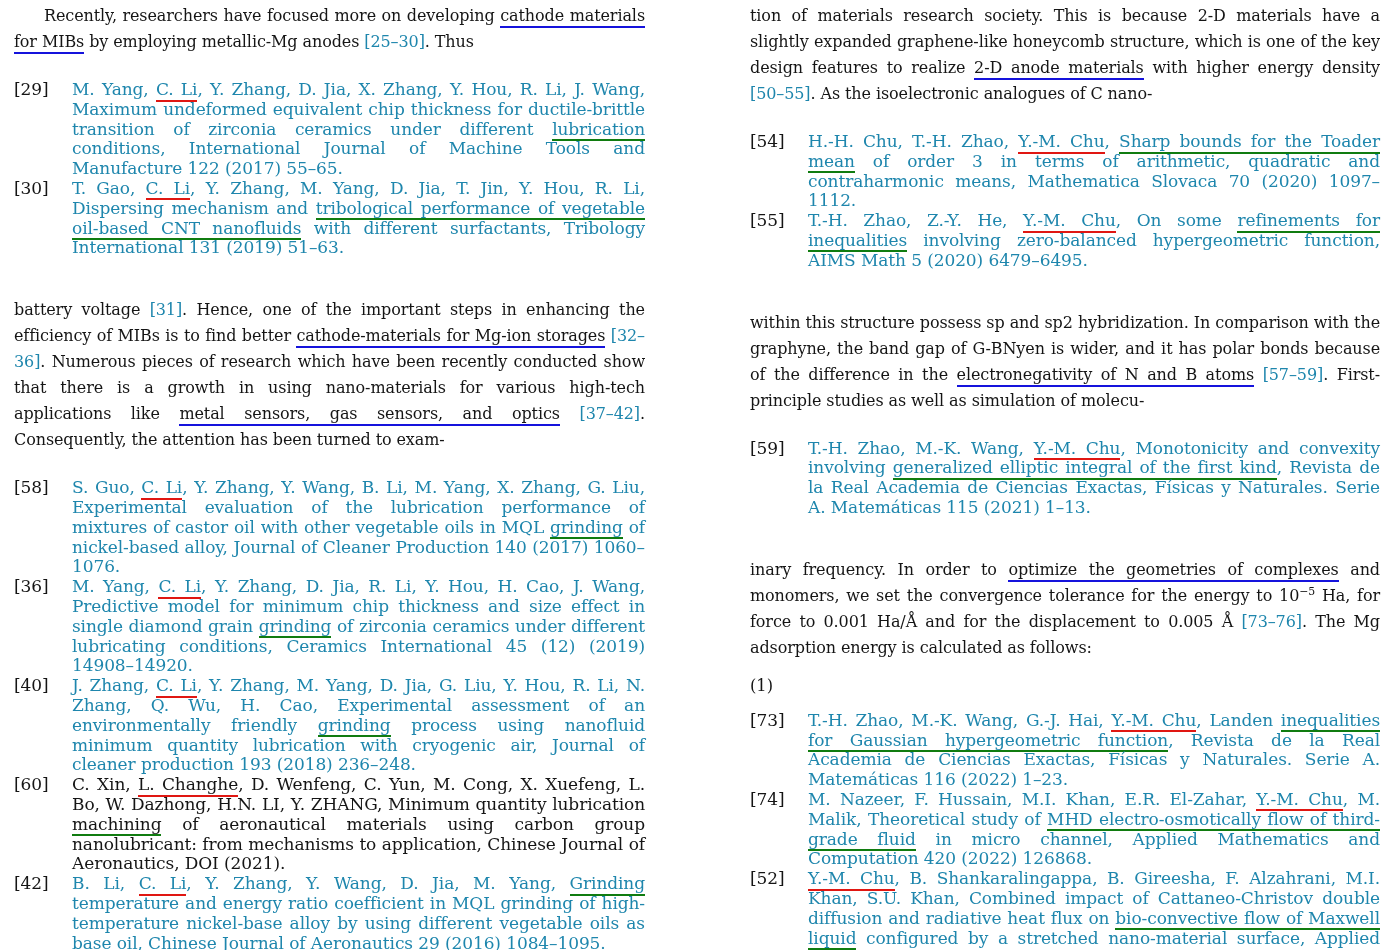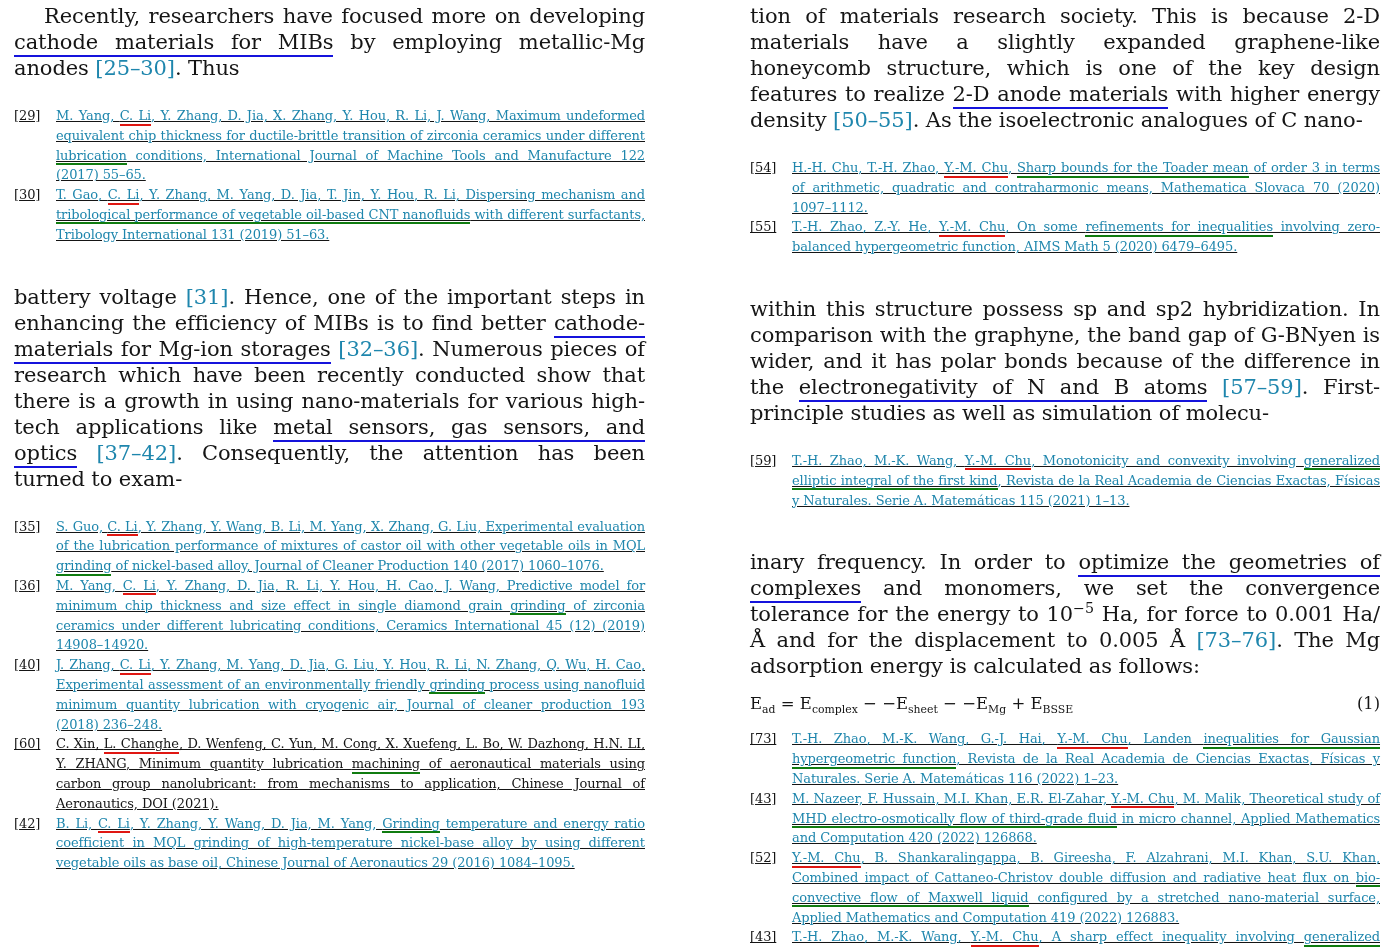--- a/index.html
+++ b/index.html
@@ -6,30 +6,30 @@
   body {
     width:1400px; height:950px; background:#ffffff; overflow:hidden;
     font-family:"DejaVu Serif", "Liberation Serif", serif;
     color:#151515;
   }
   .page { display:flex; box-sizing:border-box; padding:3px 18px 0 14px; gap:105px; }
   .col { width:631px; flex:0 0 631px; }
   .col.right { width:630px; flex:0 0 630px; }
 
   p.para {
-    margin:0; font-size:21px; line-height:26px; text-align:justify;
+    margin:0; font-size:16px; line-height:26px; text-align:justify;
     letter-spacing:-0.1px;
   }
   p.para.indent { text-indent:30px; }
 
   .ref {
-    display:flex; font-size:13px; line-height:19.8px; letter-spacing:-0.1px;text-decoration:underline;
+    display:flex; font-size:17px; line-height:19.8px; letter-spacing:-0.1px;
   }
   .ref .ref-label { flex:0 0 42px; color:#151515; }
-  .ref .ref-text { flex:1 1 auto; text-align:justify; }
+  .ref .ref-text { flex:1 1 auto; text-align:justify;margin-left:16px; }
 
   
   .para + .ref { margin-top:25px; }
   .ref + .para { margin-top:39px; }
   .ref + .ref  { margin-top:0; }
   .eq { margin-top:13px; margin-bottom:13px; }
   .eq + .para { margin-top:0; }
 
   
   .c-k { color:#151515; }
@@ -59,21 +59,21 @@
       <div class="ref">
         <span class="ref-label">[29]</span>
         <span class="ref-text"><span class="seg c-t">M. Yang, </span><span class="seg c-t u-r">C. Li</span><span class="seg c-t">, Y. Zhang, D. Jia, X. Zhang, Y. Hou, R. Li, J. Wang, Maximum undeformed equivalent chip thickness for ductile-brittle transition of zirconia ceramics under different </span><span class="seg c-t u-g">lubrication</span><span class="seg c-t"> conditions, International Journal of Machine Tools and Manufacture 122 (2017) 55–65.</span></span>
       </div>
       <div class="ref">
         <span class="ref-label">[30]</span>
         <span class="ref-text"><span class="seg c-t">T. Gao, </span><span class="seg c-t u-r">C. Li</span><span class="seg c-t">, Y. Zhang, M. Yang, D. Jia, T. Jin, Y. Hou, R. Li, Dispersing mechanism and </span><span class="seg c-t u-g">tribological performance of vegetable oil-based CNT nanofluids</span><span class="seg c-t"> with different surfactants, Tribology International 131 (2019) 51–63.</span></span>
       </div>
       <p class="para"><span class="seg c-k">battery voltage </span><span class="seg c-t">[31]</span><span class="seg c-k">. Hence, one of the important steps in enhancing the efficiency of MIBs is to find better </span><span class="seg c-k u-b">cathode-materials for Mg-ion storages</span><span class="seg c-k"> </span><span class="seg c-t">[32–36]</span><span class="seg c-k">. Numerous pieces of research which have been recently conducted show that there is a growth in using nano-materials for various high-tech applications like </span><span class="seg c-k u-b">metal sensors, gas sensors, and optics</span><span class="seg c-k"> </span><span class="seg c-t">[37–42]</span><span class="seg c-k">. Consequently, the attention has been turned to exam-</span></p>
       <div class="ref">
-        <span class="ref-label">[35]</span>
+        <span class="ref-label">[58]</span>
         <span class="ref-text"><span class="seg c-t">S. Guo, </span><span class="seg c-t u-r">C. Li</span><span class="seg c-t">, Y. Zhang, Y. Wang, B. Li, M. Yang, X. Zhang, G. Liu, Experimental evaluation of the lubrication performance of mixtures of castor oil with other vegetable oils in MQL </span><span class="seg c-t u-g">grinding</span><span class="seg c-t"> of nickel-based alloy, Journal of Cleaner Production 140 (2017) 1060–1076.</span></span>
       </div>
       <div class="ref">
         <span class="ref-label">[36]</span>
         <span class="ref-text"><span class="seg c-t">M. Yang, </span><span class="seg c-t u-r">C. Li</span><span class="seg c-t">, Y. Zhang, D. Jia, R. Li, Y. Hou, H. Cao, J. Wang, Predictive model for minimum chip thickness and size effect in single diamond grain </span><span class="seg c-t u-g">grinding</span><span class="seg c-t"> of zirconia ceramics under different lubricating conditions, Ceramics International 45 (12) (2019) 14908–14920.</span></span>
       </div>
       <div class="ref">
         <span class="ref-label">[40]</span>
         <span class="ref-text"><span class="seg c-t">J. Zhang, </span><span class="seg c-t u-r">C. Li</span><span class="seg c-t">, Y. Zhang, M. Yang, D. Jia, G. Liu, Y. Hou, R. Li, N. Zhang, Q. Wu, H. Cao, Experimental assessment of an environmentally friendly </span><span class="seg c-t u-g">grinding</span><span class="seg c-t"> process using nanofluid minimum quantity lubrication with cryogenic air, Journal of cleaner production 193 (2018) 236–248.</span></span>
       </div>
@@ -96,29 +96,28 @@
         <span class="ref-label">[55]</span>
         <span class="ref-text"><span class="seg c-t">T.-H. Zhao, Z.-Y. He, </span><span class="seg c-t u-r">Y.-M. Chu</span><span class="seg c-t">, On some </span><span class="seg c-t u-g">refinements for inequalities</span><span class="seg c-t"> involving zero-balanced hypergeometric function, AIMS Math 5 (2020) 6479–6495.</span></span>
       </div>
       <p class="para"><span class="seg c-k">within this structure possess sp and sp2 hybridization. In comparison with the graphyne, the band gap of G-BNyen is wider, and it has polar bonds because of the difference in the </span><span class="seg c-k u-b">electronegativity of N and B atoms</span><span class="seg c-k"> </span><span class="seg c-t">[57–59]</span><span class="seg c-k">. First-principle studies as well as simulation of molecu-</span></p>
       <div class="ref">
         <span class="ref-label">[59]</span>
         <span class="ref-text"><span class="seg c-t">T.-H. Zhao, M.-K. Wang, </span><span class="seg c-t u-r">Y.-M. Chu</span><span class="seg c-t">, Monotonicity and convexity involving </span><span class="seg c-t u-g">generalized elliptic integral of the first kind</span><span class="seg c-t">, Revista de la Real Academia de Ciencias Exactas, Físicas y Naturales. Serie A. Matemáticas 115 (2021) 1–13.</span></span>
       </div>
       <p class="para"><span class="seg c-k">inary frequency. In order to </span><span class="seg c-k u-b">optimize the geometries of complexes</span><span class="seg c-k"> and monomers, we set the convergence tolerance for the energy to 10</span><sup class="seg c-k">−5</sup><span class="seg c-k"> Ha, for force to 0.001 Ha/Å and for the displacement to 0.005 Å </span><span class="seg c-t">[73–76]</span><span class="seg c-k">. The Mg adsorption energy is calculated as follows:</span></p>
       <div class="eq">
-        <span class="eq-body"><span class="seg c-k">E</span><sub class="seg c-k">ad</sub><span class="seg c-k"> = E</span><sub class="seg c-k">complex</sub><span class="seg c-k"> − −E</span><sub class="seg c-k">sheet</sub><span class="seg c-k"> − −E</span><sub class="seg c-k">Mg</sub><span class="seg c-k"> + E</span><sub class="seg c-k">BSSE</sub></span>
         <span class="eq-number">(1)</span>
       </div>
       <div class="ref">
         <span class="ref-label">[73]</span>
         <span class="ref-text"><span class="seg c-t">T.-H. Zhao, M.-K. Wang, G.-J. Hai, </span><span class="seg c-t u-r">Y.-M. Chu</span><span class="seg c-t">, Landen </span><span class="seg c-t u-g">inequalities for Gaussian hypergeometric function</span><span class="seg c-t">, Revista de la Real Academia de Ciencias Exactas, Físicas y Naturales. Serie A. Matemáticas 116 (2022) 1–23.</span></span>
       </div>
       <div class="ref">
-        <span class="ref-label">[43]</span>
+        <span class="ref-label">[74]</span>
         <span class="ref-text"><span class="seg c-t">M. Nazeer, F. Hussain, M.I. Khan, E.R. El-Zahar, </span><span class="seg c-t u-r">Y.-M. Chu</span><span class="seg c-t">, M. Malik, Theoretical study of </span><span class="seg c-t u-g">MHD electro-osmotically flow of third-grade fluid</span><span class="seg c-t"> in micro channel, Applied Mathematics and Computation 420 (2022) 126868.</span></span>
       </div>
       <div class="ref">
         <span class="ref-label">[52]</span>
         <span class="ref-text"><span class="seg c-t u-r">Y.-M. Chu</span><span class="seg c-t">, B. Shankaralingappa, B. Gireesha, F. Alzahrani, M.I. Khan, S.U. Khan, Combined impact of Cattaneo-Christov double diffusion and radiative heat flux on </span><span class="seg c-t u-g">bio-convective flow of Maxwell liquid</span><span class="seg c-t"> configured by a stretched nano-material surface, Applied Mathematics and Computation 419 (2022) 126883.</span></span>
       </div>
       <div class="ref">
         <span class="ref-label">[43]</span>
         <span class="ref-text"><span class="seg c-t">T.-H. Zhao, M.-K. Wang, </span><span class="seg c-t u-r">Y.-M. Chu</span><span class="seg c-t">, A sharp effect inequality involving </span><span class="seg c-t u-g">generalized complete elliptic integral of the first kind</span><span class="seg c-t">, AIMS Math 5 (2020) 4512–4528.</span></span>
       </div>

